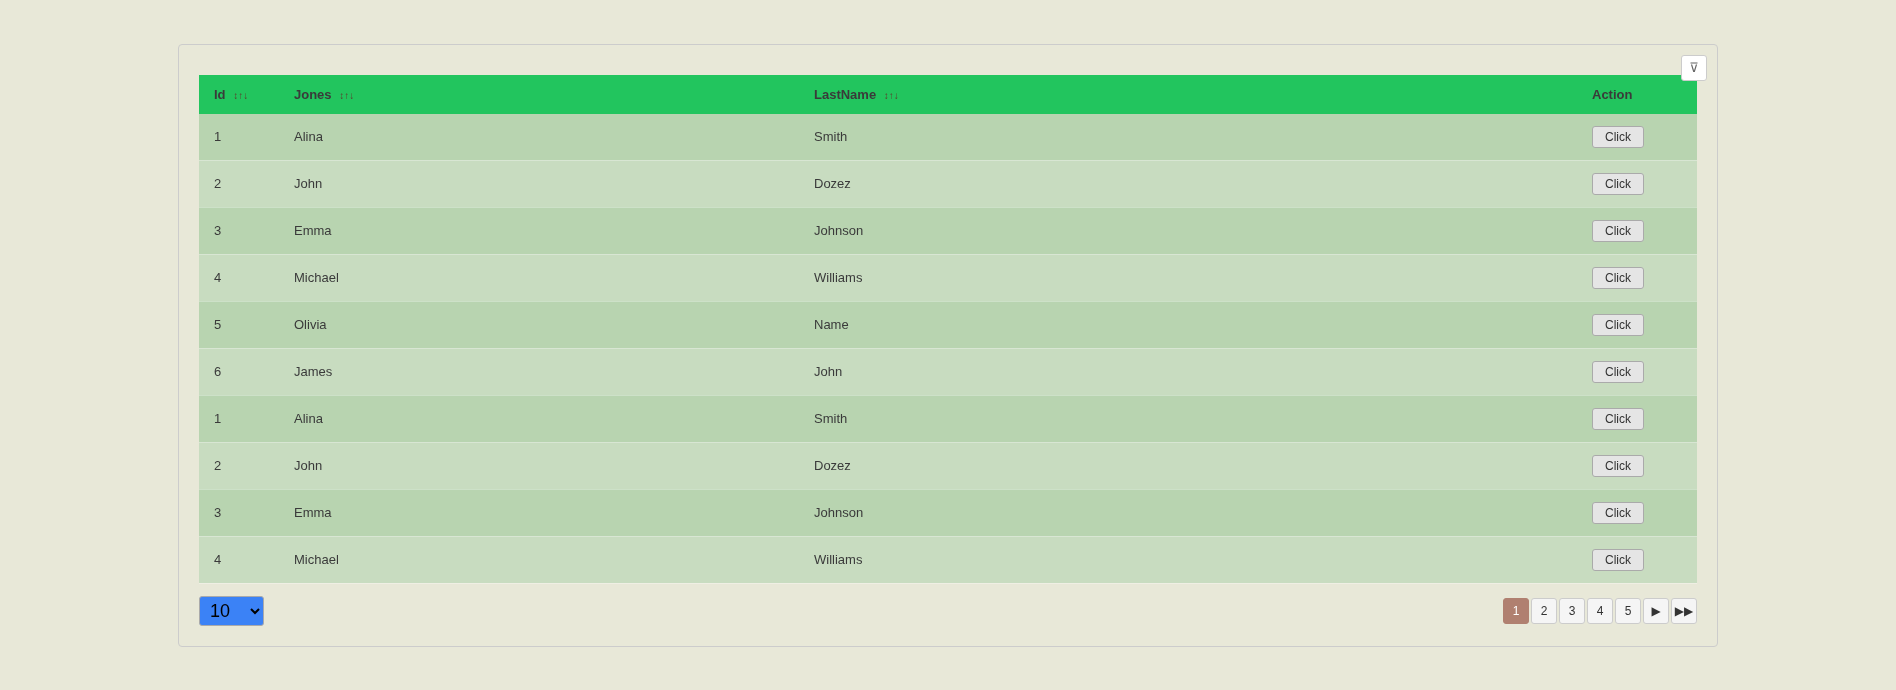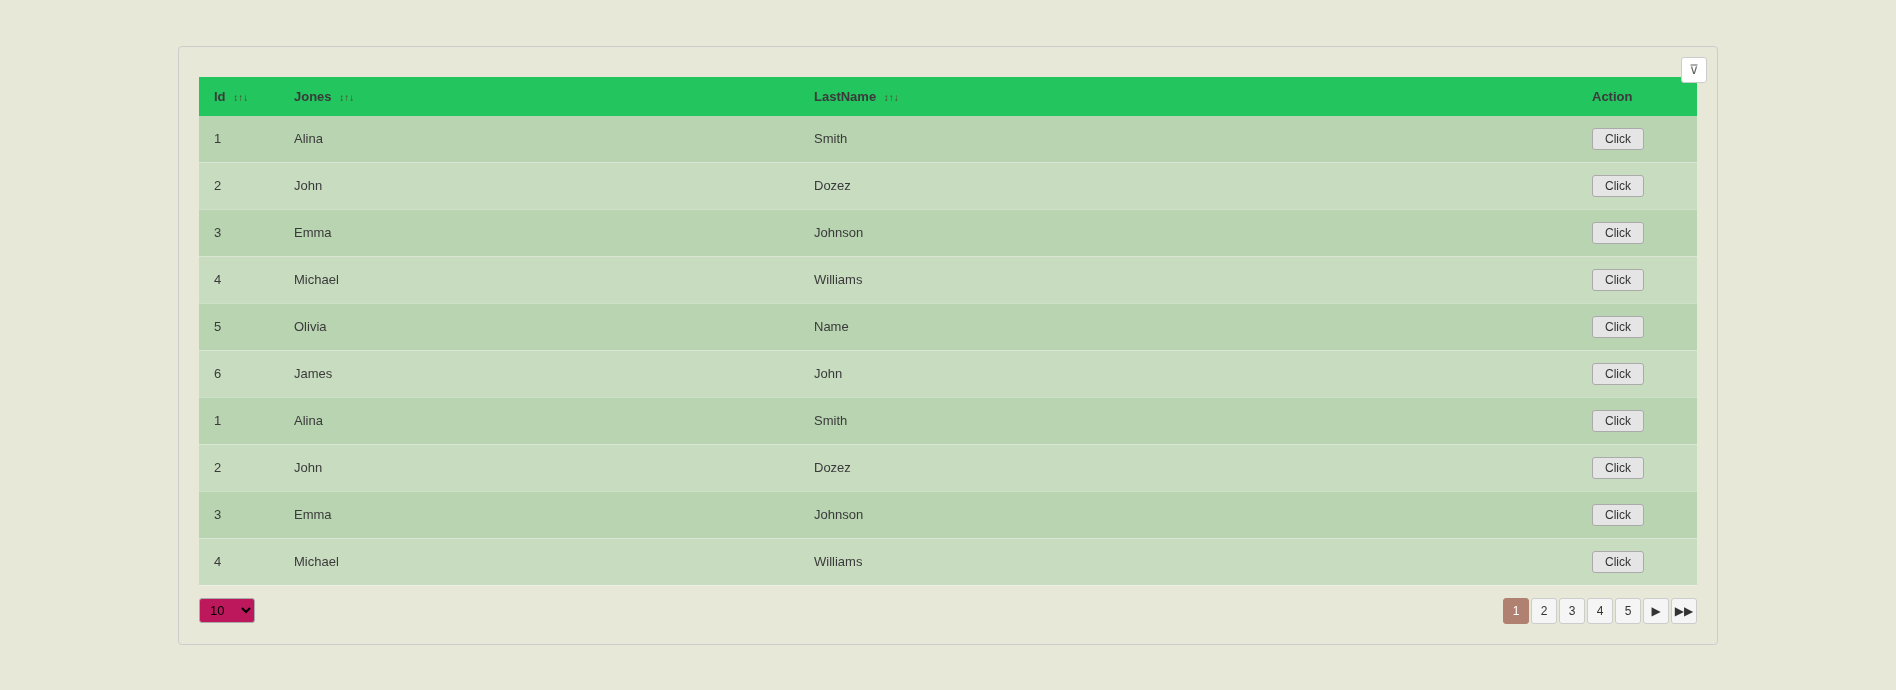--- a/index.html
+++ b/index.html
@@ -94,24 +94,24 @@
 
     .pagination-bar {
       display: flex;
       align-items: center;
       justify-content: space-between;
       margin-top: 12px;
     }
 
     .rows-select {
       border: 1px solid #aaa;
-      background: #be185d;
+      background: #3b82f6;
       border-radius: 3px;
       padding: 3px 6px;
-      font-size: 13px;
+      font-size: 18px;
       cursor: pointer;
     }
 
     .pagination-controls {
       display: flex;
       align-items: center;
       gap: 2px;
     }
 
     .page-btn {

